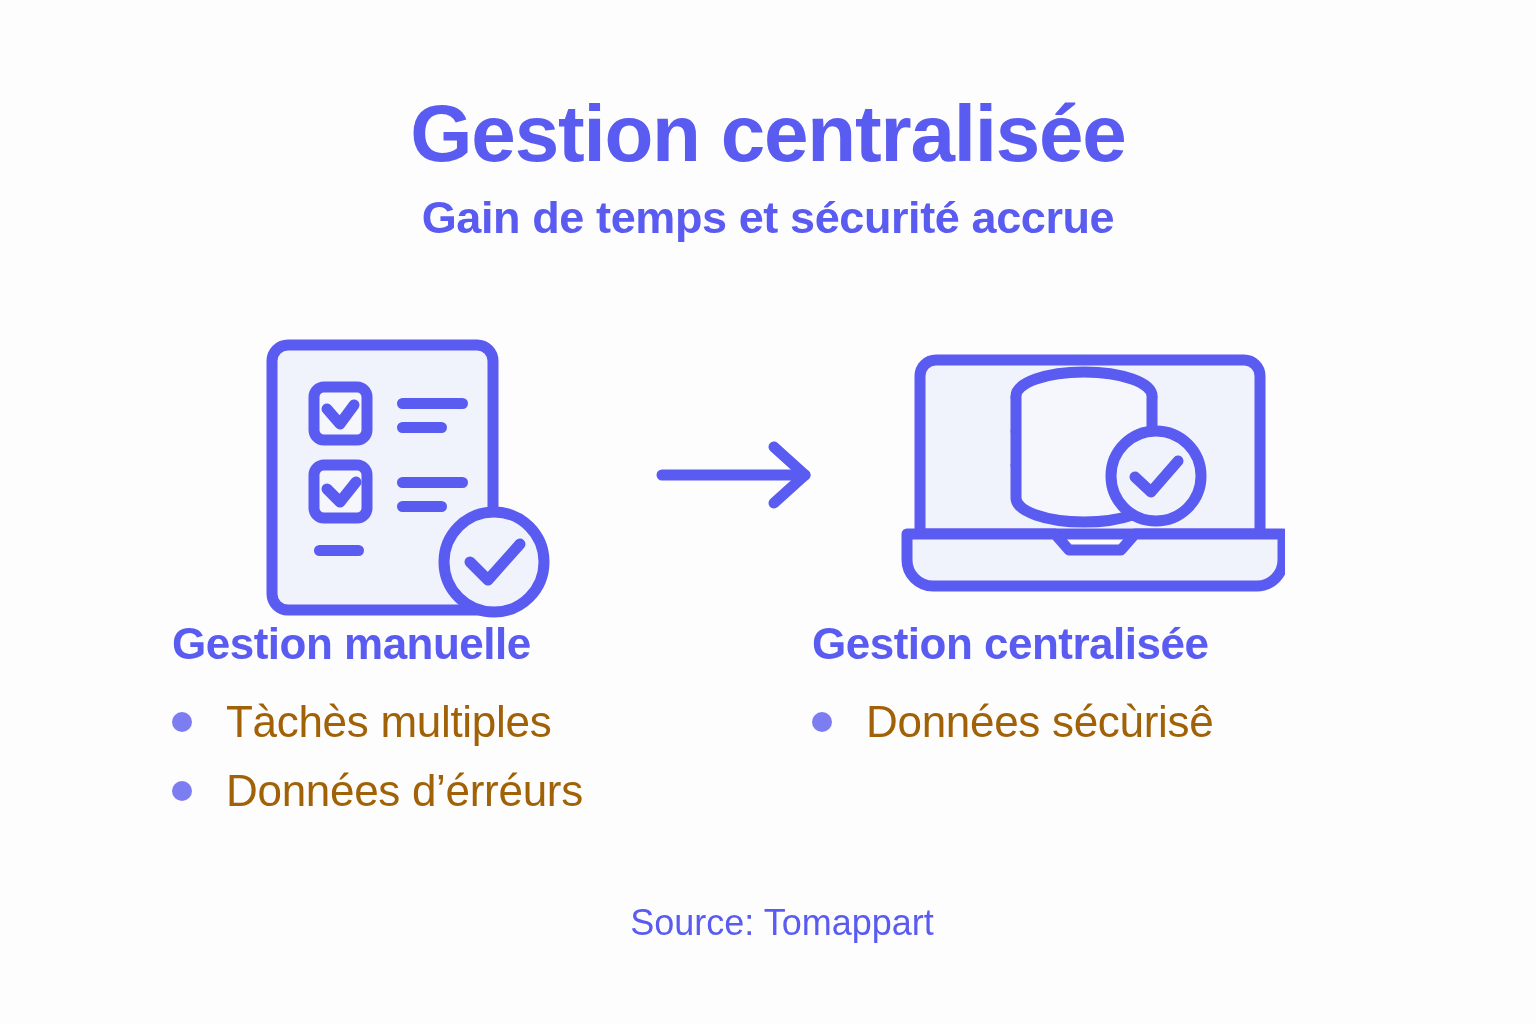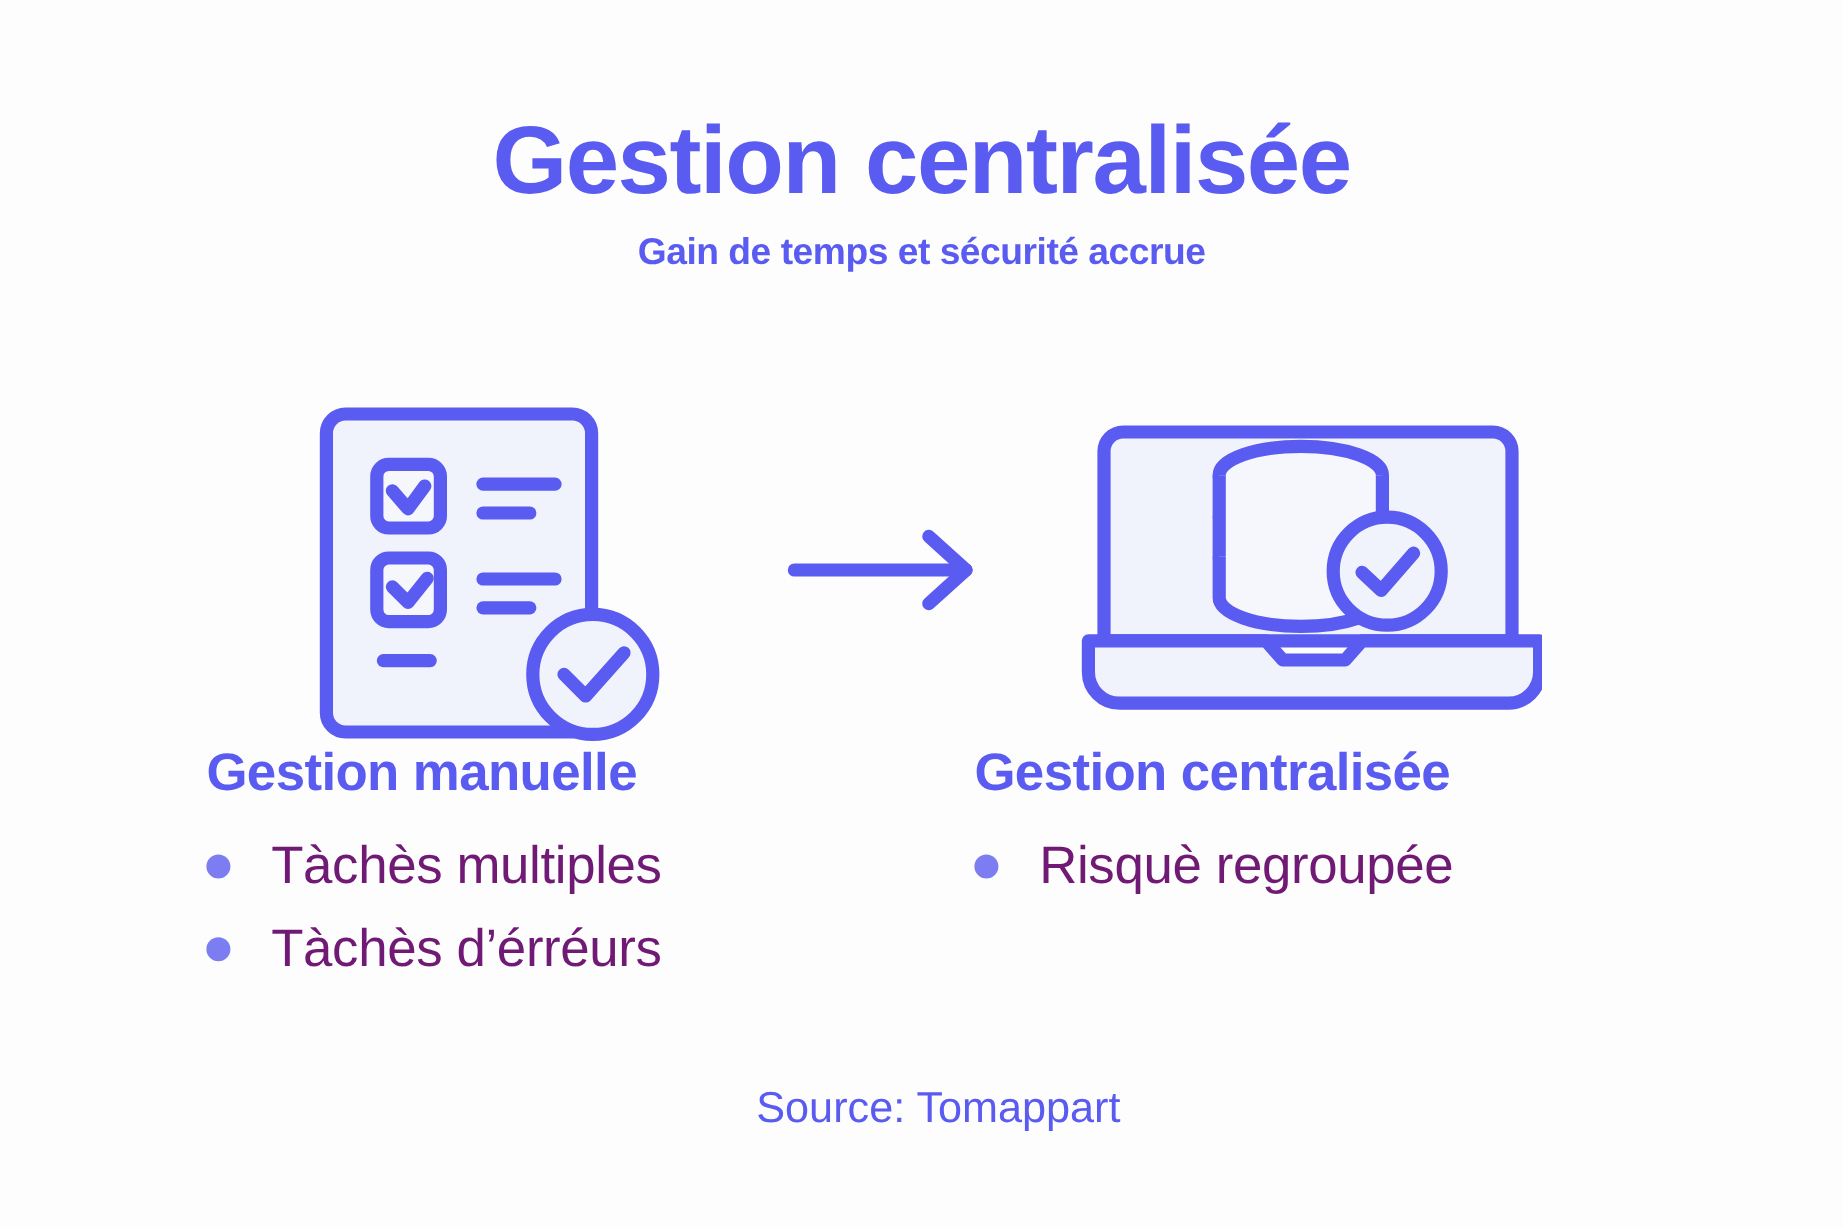--- a/index.html
+++ b/index.html
@@ -33,21 +33,21 @@
   .title {
     font-size: 80px;
     font-weight: 700;
     color: #5a5bf0;
     letter-spacing: -1.2px;
     line-height: 1.06;
     margin: 0;
     white-space: nowrap;
   }
   .subtitle {
-    font-size: 31px;
+    font-size: 45px;
     font-weight: 700;
     color: #5a5bf0;
     letter-spacing: -0.4px;
     line-height: 1.1;
     margin: 16px 0 0 0;
     white-space: nowrap;
   }
 
   
   .icon-row {
@@ -113,21 +113,21 @@
     flex: 0 0 auto;
     width: 20px;
     height: 20px;
     border-radius: 50%;
     background: #7d7df2;
     margin-right: 34px;
   }
   .bullet-text {
     font-size: 44px;
     font-weight: 400;
-    color: #701a75;
+    color: #a16207;
     letter-spacing: -0.3px;
     line-height: 1.25;
   }
 
   
   .source {
     position: absolute;
     top: 902px;
     left: 14px;
     width: 1536px;
@@ -207,31 +207,31 @@
 
     <div class="col col-left">
       <h2 class="col-heading">Gestion manuelle</h2>
       <ul class="bullets">
         <li>
           <span class="bullet-dot"></span>
           <span class="bullet-text">Tàchès multiples</span>
         </li>
         <li>
           <span class="bullet-dot"></span>
-          <span class="bullet-text">Tàchès d’érréurs</span>
+          <span class="bullet-text">Données d’érréurs</span>
         </li>
       </ul>
     </div>
 
     <div class="col col-right">
       <h2 class="col-heading">Gestion centralisée</h2>
       <ul class="bullets">
         <li>
           <span class="bullet-dot"></span>
-          <span class="bullet-text">Risquè regroupée</span>
+          <span class="bullet-text">Données sécùrisê</span>
         </li>
       </ul>
     </div>
 
   </div>
 
   <div class="source">Source: Tomappart</div>
 
 </div>
 

